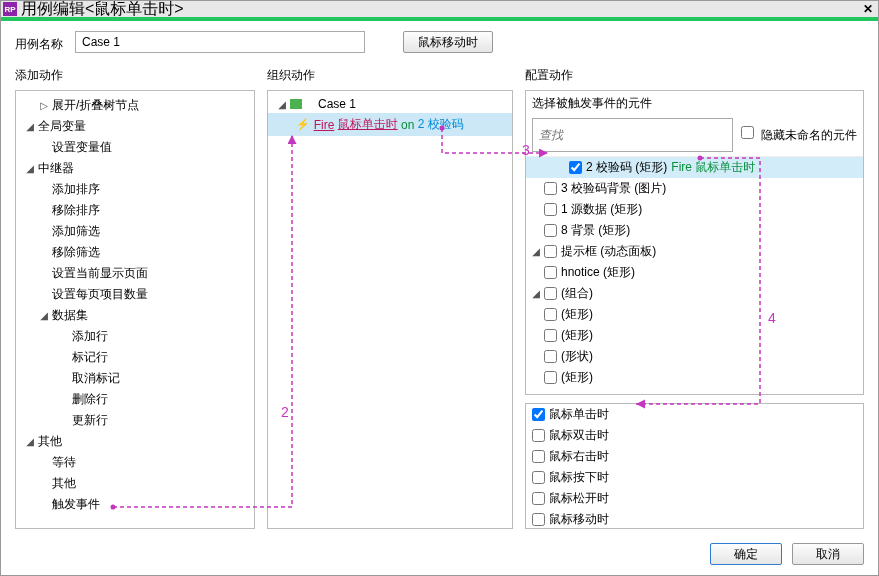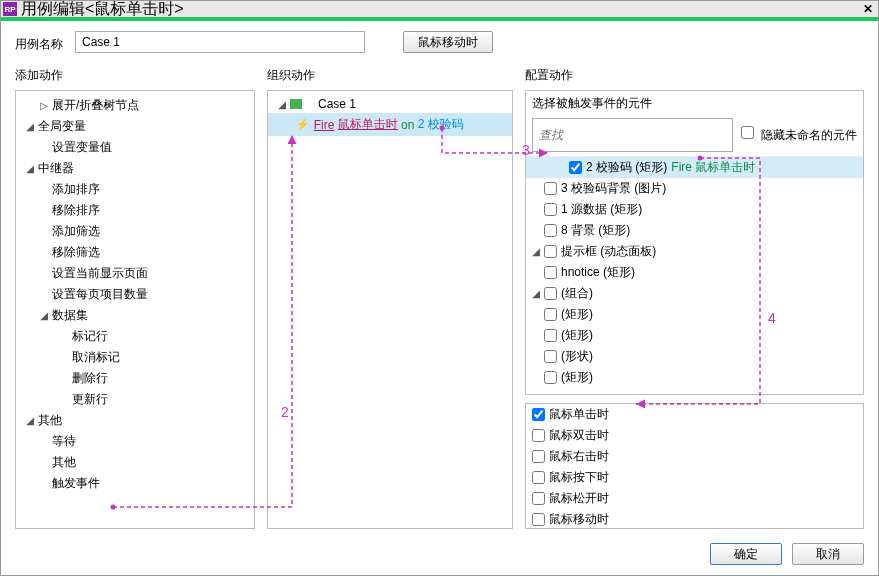--- a/index.html
+++ b/index.html
@@ -114,20 +114,24 @@
             <div class="tree-item clickable indent1">
               <span class="tw-spacer"></span>
               <span>设置每页项目数量</span>
             </div>
             <div class="tree-item clickable indent1">
               <span class="tw">◢</span>
               <span>数据集</span>
             </div>
             <div class="tree-item clickable indent2">
               <span class="tw-spacer"></span>
+              <span>添加行</span>
+            </div>
+            <div class="tree-item clickable indent2">
+              <span class="tw-spacer"></span>
               <span>标记行</span>
             </div>
             <div class="tree-item clickable indent2">
               <span class="tw-spacer"></span>
               <span>取消标记</span>
             </div>
             <div class="tree-item clickable indent2">
               <span class="tw-spacer"></span>
               <span>删除行</span>
             </div>

